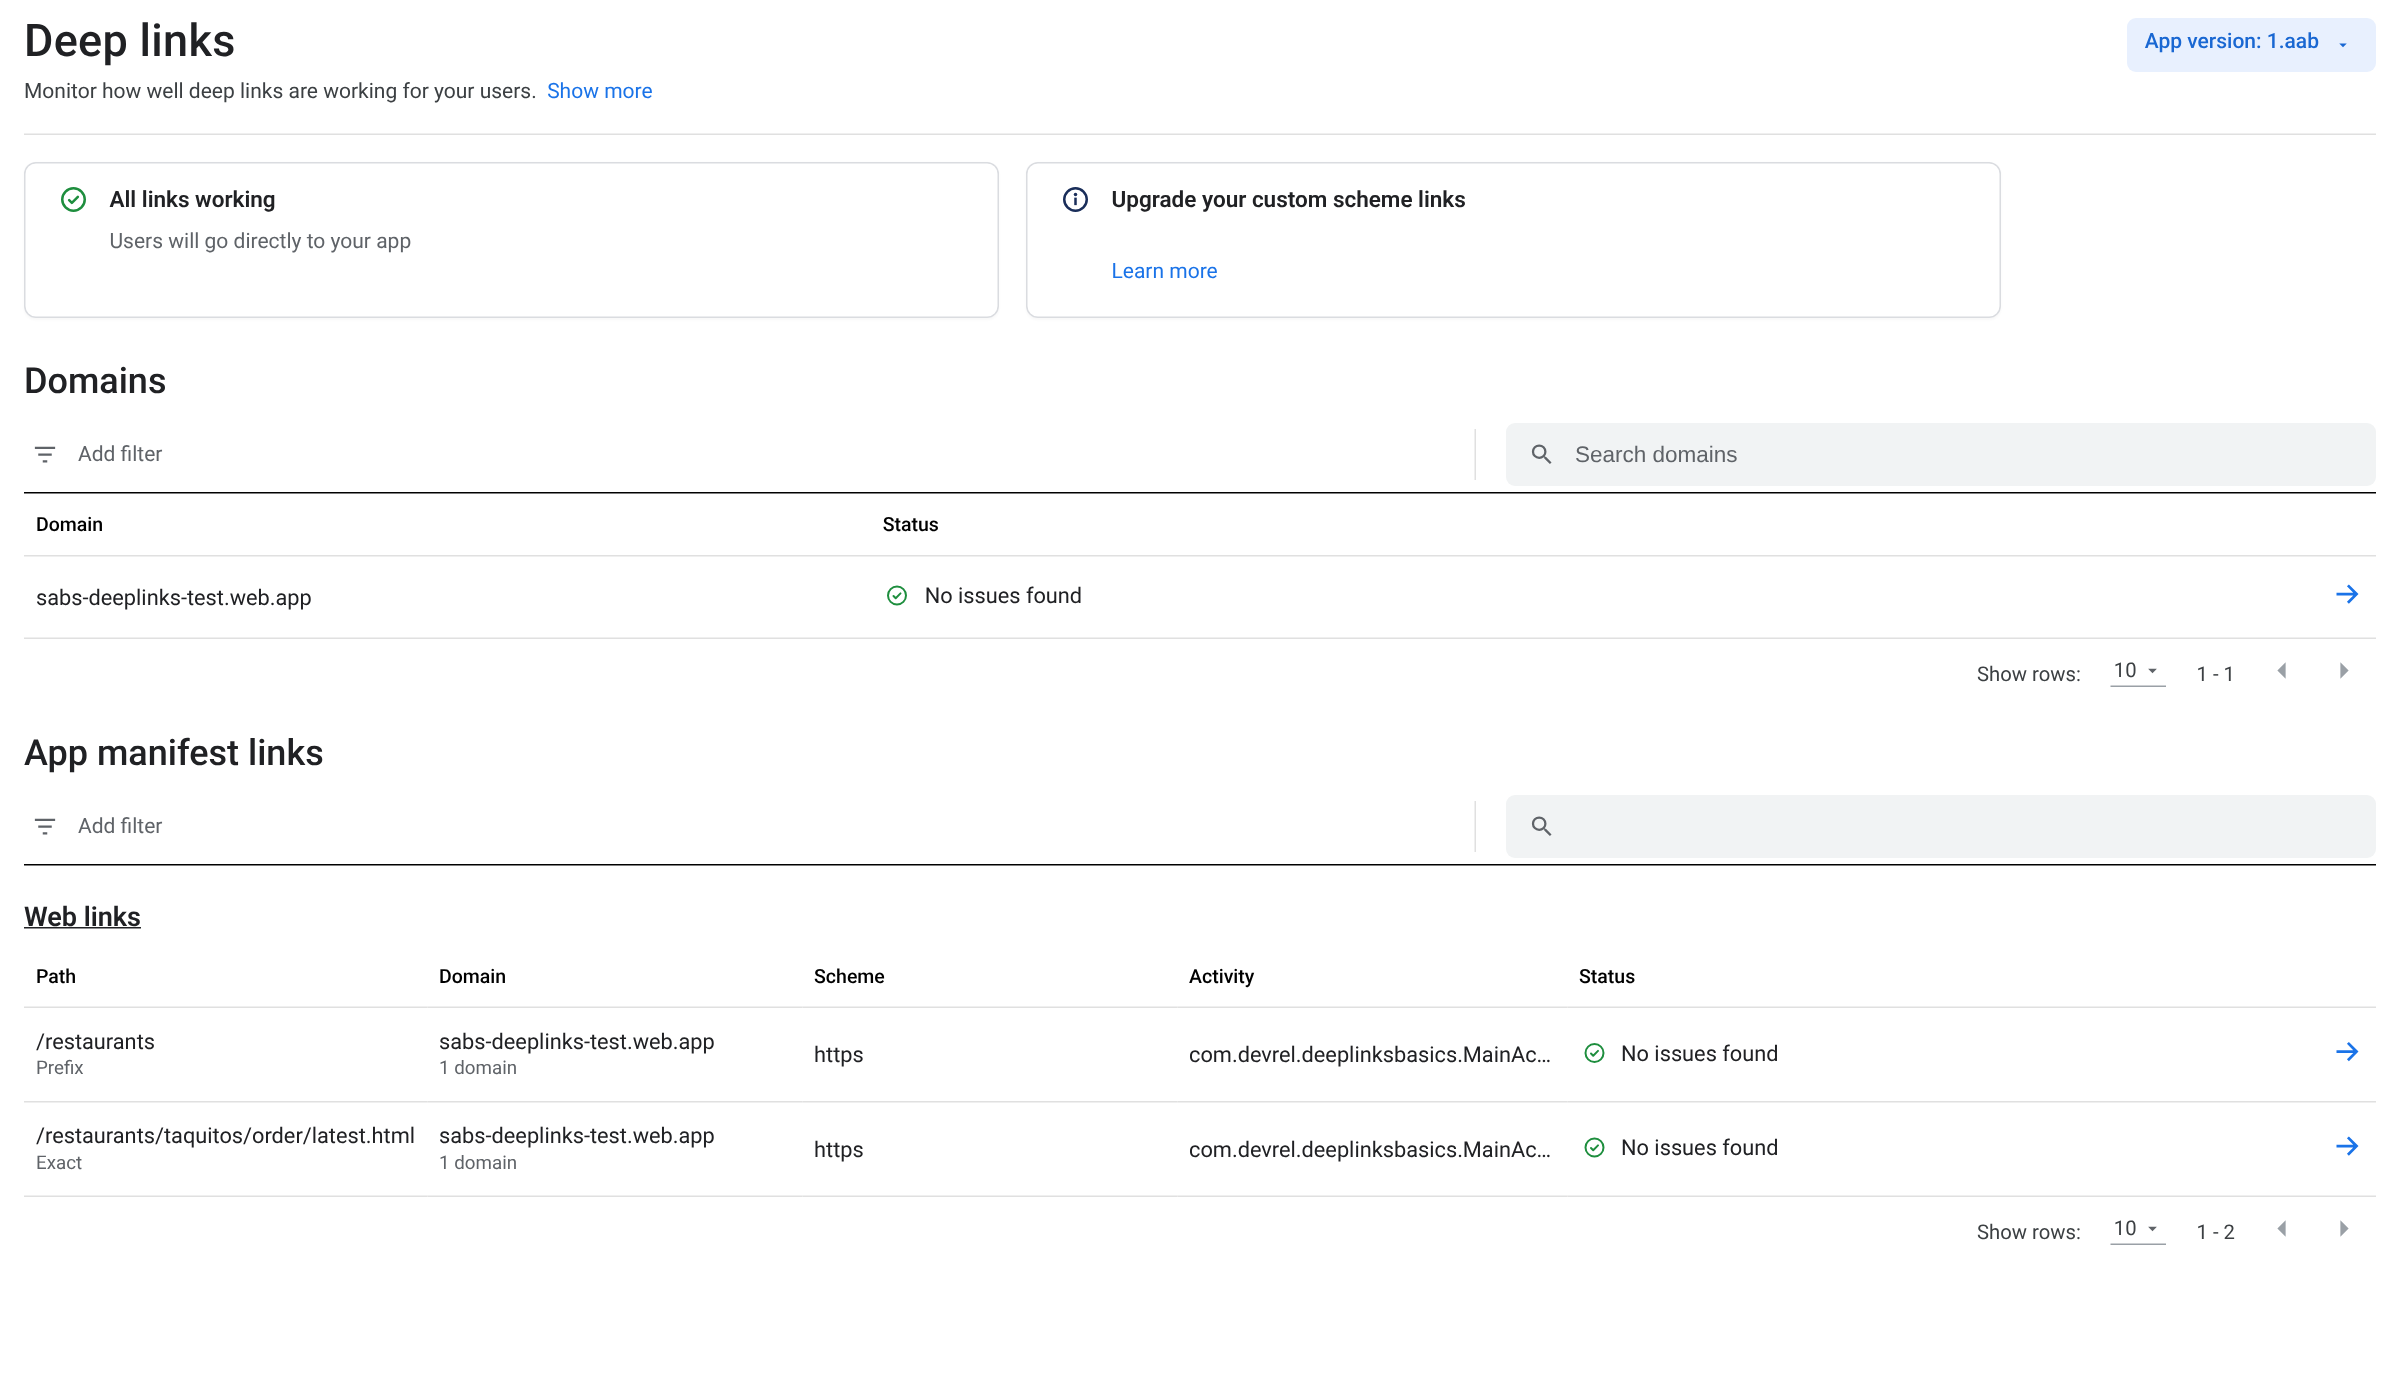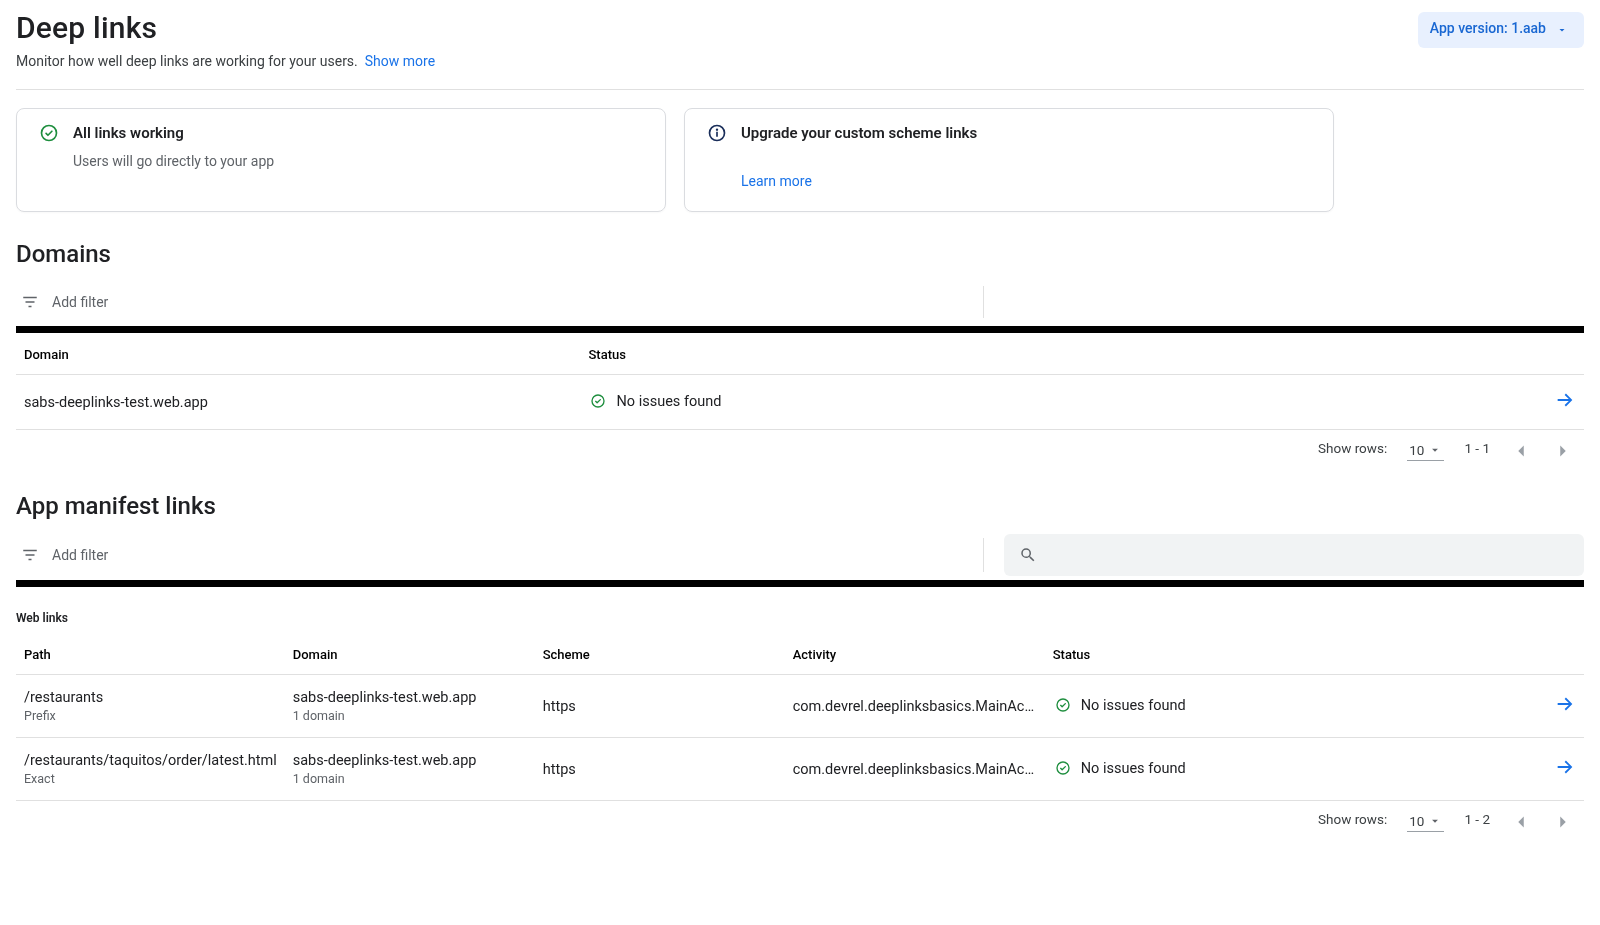--- a/index.html
+++ b/index.html
@@ -39,25 +39,25 @@
     box-shadow: 0 1px 2px rgba(0,0,0,.03);
     position: relative;
   }
   .card-title-row { display: flex; align-items: center; gap: 14px; margin-bottom: 10px; }
   .card-title { font-size: 15px; font-weight: 600; }
   .card-body { padding-left: 34px; font-size: 14px; color: #5f6368; }
   .card-body .link { display: inline-block; margin-top: 20px; }
   .icon-wrap { width: 20px; height: 20px; display: inline-flex; align-items: center; justify-content: center; }
 
   h2.section-title { font-size: 24px; font-weight: 500; margin: 10px 0 10px 0; }
-  h3.subsection-title { font-size: 12px; font-weight: 600; margin: 24px 0 8px 0; }
+  h3.subsection-title { font-size: 18px; font-weight: 600; margin: 24px 0 8px 0; text-decoration: underline; }
 
   .toolbar {
     display: flex; align-items: center; justify-content: space-between;
-    border-bottom: 7px solid #000000;
+    border-bottom: 1px solid #000000;
     padding: 0;
     position: relative;
   }
   .toolbar::after {
     content: ""; position: absolute; right: 600px; top: 8px; bottom: 8px;
     border-left: 1px solid #e0e0e0;
   }
   .add-filter {
     display: inline-flex; align-items: center; gap: 12px;
     color: #5f6368; font-size: 14px; cursor: pointer;
@@ -86,21 +86,21 @@
     padding: 14px 8px; border-bottom: 1px solid #e0e0e0;
     vertical-align: middle;
   }
   .sub-label { display: block; color: #5f6368; font-size: 12.5px; margin-top: 2px; }
   .status-cell { display: inline-flex; align-items: center; gap: 8px; }
   td.arrow-cell { text-align: right; padding-right: 10px; width: 40px; }
   td.arrow-cell svg { fill: #1a73e8; cursor: pointer; }
   td.activity { max-width: 250px; overflow: hidden; text-overflow: ellipsis; white-space: nowrap; }
 
   .pager {
-    display: flex; align-items: flex-start; justify-content: flex-end;
+    display: flex; align-items: flex-end; justify-content: flex-end;
     gap: 20px; padding: 10px 10px 0 0; color: #3c4043; font-size: 13.5px;
   }
   .pager .rows-sel {
     display: inline-flex; align-items: center; gap: 4px; border-bottom: 1px solid #9aa0a6;
     padding: 2px 2px; cursor: pointer;
   }
   .pager svg.chev { fill: #9aa0a6; cursor: pointer; }
 
   
   .wl-path   { width: 260px; }
@@ -166,20 +166,28 @@
 
   <h2 class="section-title">Domains</h2>
   <div class="toolbar">
     <div class="add-filter">
       <span class="icon-wrap">
         <svg width="18" height="18" viewBox="0 0 24 24">
             <path d="M3 5h18v2H3zM6 11h12v2H6zM10 17h4v2h-4z"></path>
           </svg>
       </span>
       <span>Add filter</span>
+    </div>
+    <div class="search-box">
+      <span class="icon-wrap">
+        <svg width="18" height="18" viewBox="0 0 24 24">
+            <path d="M15.5 14h-.79l-.28-.27A6.471 6.471 0 0016 9.5 6.5 6.5 0 109.5 16a6.471 6.471 0 004.23-1.57l.27.28v.79L19 20.49 20.49 19 15.5 14zM9.5 14A4.5 4.5 0 1114 9.5 4.5 4.5 0 019.5 14z"></path>
+          </svg>
+      </span>
+      <input type="text" placeholder="Search domains" style="">
     </div>
   </div>
 
   <table class="data">
     <thead>
       <tr>
         <th style="width:36%">Domain</th>
         <th>Status</th>
         <th style="width:40px"></th>
       </tr>

